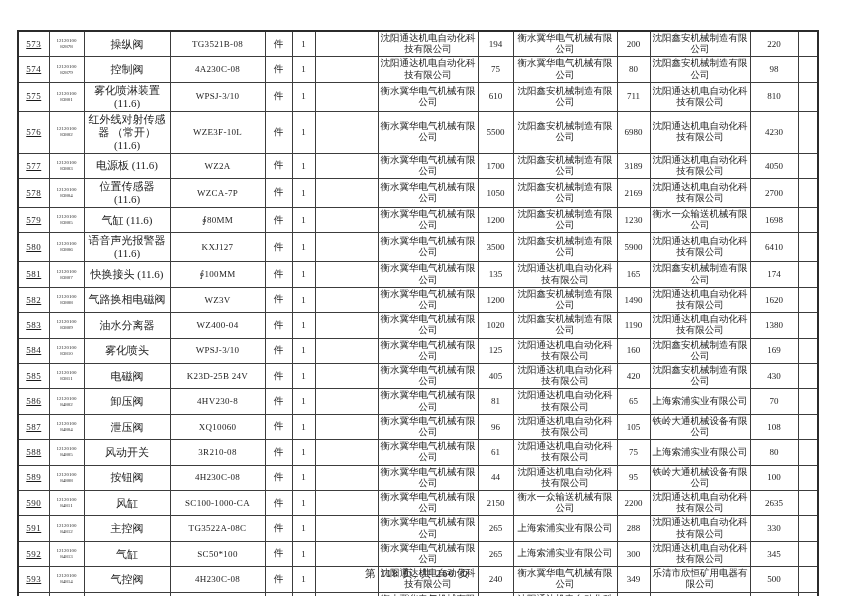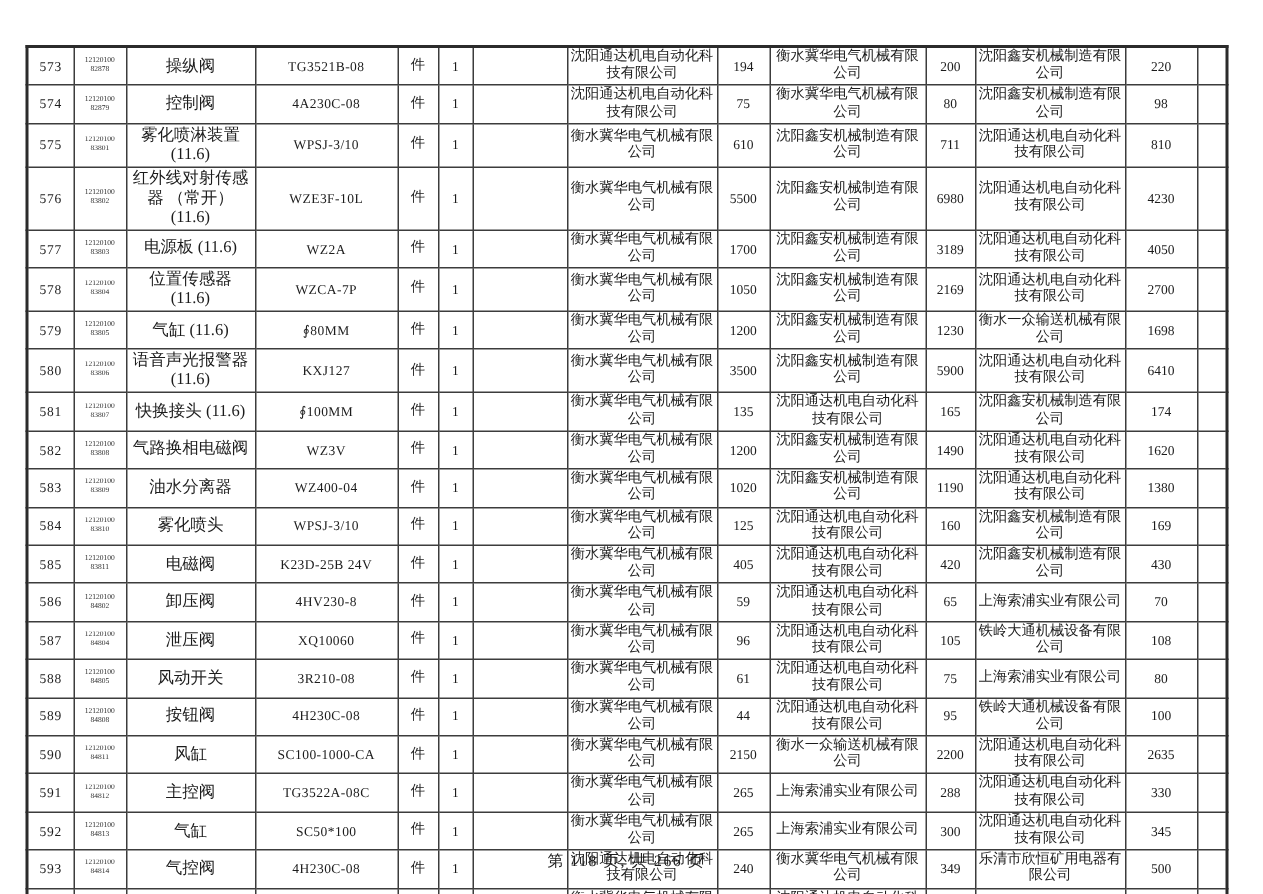--- a/index.html
+++ b/index.html
@@ -29,21 +29,21 @@
   }
   table.doc-table td {
     border: 1px solid #3c3c3c;
     padding: 1px 2px;
     vertical-align: middle;
     text-align: center;
     height: 22px;
     overflow: hidden;
     line-height: 1.18;
   }
-  td.c-no   { font-size: 9px; letter-spacing: 0.5px; }
+  td.c-no   { font-size: 9px; letter-spacing: 0.5px; text-decoration: underline; }
   td.c-code { padding: 0; }
   .code-line { font-size: 5px; line-height: 6px; text-align: center; color: #2a2a2a;
                white-space: nowrap; overflow: hidden; }
   td.c-name  { font-size: 11px; }
   td.c-model { font-size: 9px; letter-spacing: 0.3px; margin-top: 25px; }
   td.c-unit  { font-size: 9.5px; }
   td.c-qty   { font-size: 9px; }
   td.c-sup   { font-size: 9.5px; }
   td.c-price { font-size: 9px; }
   .footer {
@@ -345,21 +345,21 @@
     <td class="c-code">
       <div class="code-line">12120100</div>
       <div class="code-line">84802</div>
     </td>
     <td class="c-name">卸压阀</td>
     <td class="c-model">4HV230-8</td>
     <td class="c-unit">件</td>
     <td class="c-qty">1</td>
     <td class="c-blank1"></td>
     <td class="c-sup">衡水冀华电气机械有限公司</td>
-    <td class="c-price">59</td>
+    <td class="c-price">81</td>
     <td class="c-sup">沈阳通达机电自动化科技有限公司</td>
     <td class="c-price">65</td>
     <td class="c-sup">上海索浦实业有限公司</td>
     <td class="c-price">70</td>
     <td class="c-blank2"></td>
   </tr>
 
   <tr>
     <td class="c-no">587</td>
     <td class="c-code">

